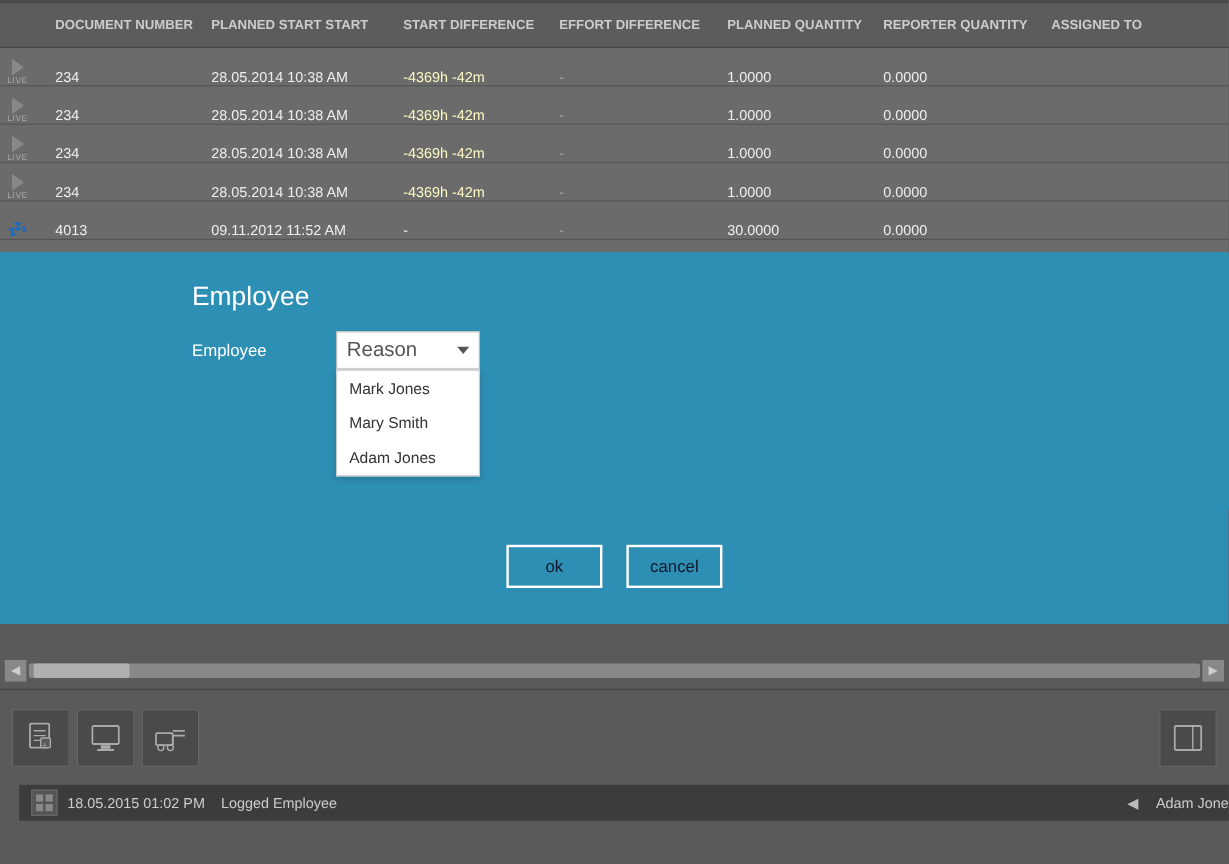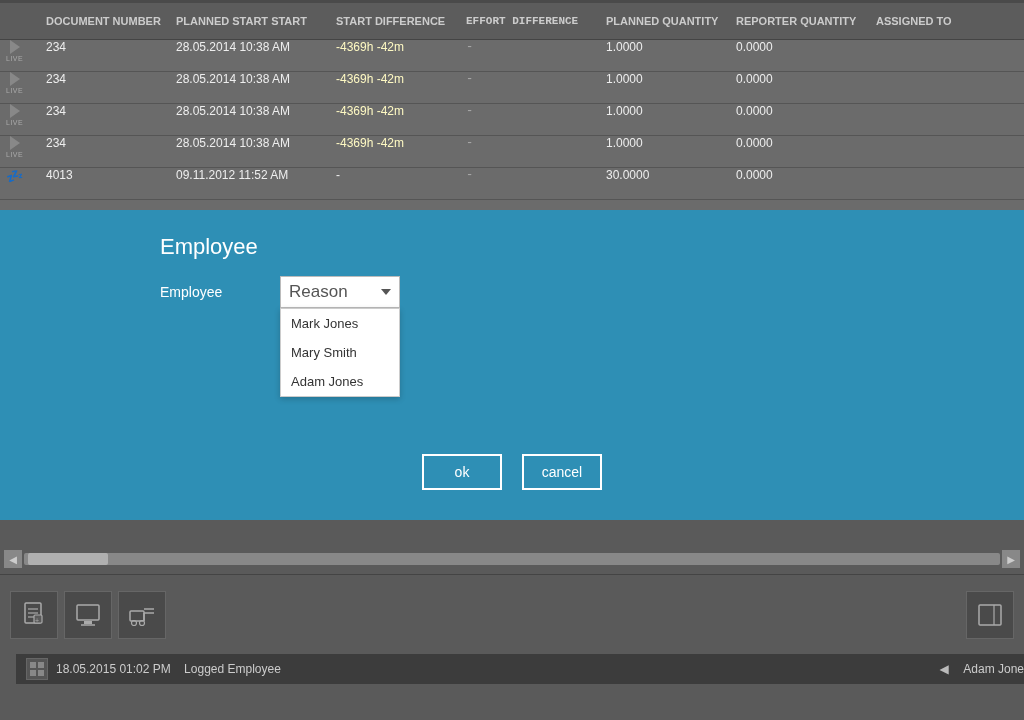--- a/index.html
+++ b/index.html
@@ -36,28 +36,28 @@
     .table-header .col, .table-row .col {
       padding: 0 6px;
       white-space: nowrap;
       overflow: hidden;
     }
 
     .col-icon { width: 40px; flex-shrink: 0; }
     .col-docnum { width: 130px; flex-shrink: 0; }
     .col-planstart { width: 160px; flex-shrink: 0; }
     .col-startdiff { width: 130px; flex-shrink: 0; }
-    .col-effortdiff { width: 140px; flex-shrink: 0; font-family: Liberation Mono, monospace; }
+    .col-effortdiff { width: 140px; flex-shrink: 0; }
     .col-planqty { width: 130px; flex-shrink: 0; }
     .col-reportqty { width: 140px; flex-shrink: 0; }
     .col-assignedto { width: 100px; flex-shrink: 0; }
 
     .table-row {
       display: flex;
-      align-items: flex-start;
+      align-items: flex-end;
       height: 32px;
       border-bottom: 1px solid #555;
       color: #eee;
       font-size: 12px;
     }
 
     .live-icon {
       display: inline-flex;
       flex-direction: column;
       align-items: center;
@@ -176,21 +176,21 @@
       gap: 20px;
     }
 
     .btn-ok, .btn-cancel {
       width: 80px;
       height: 36px;
       font-size: 14px;
       cursor: pointer;
       border: 2px solid #fff;
       background: transparent;
-      color: #ffffff;
+      color: #0f172a;
       font-weight: 400;
     }
 
     
     .scrollbar-area {
       position: absolute;
       top: 548px;
       left: 0;
       width: 1024px;
       height: 22px;

